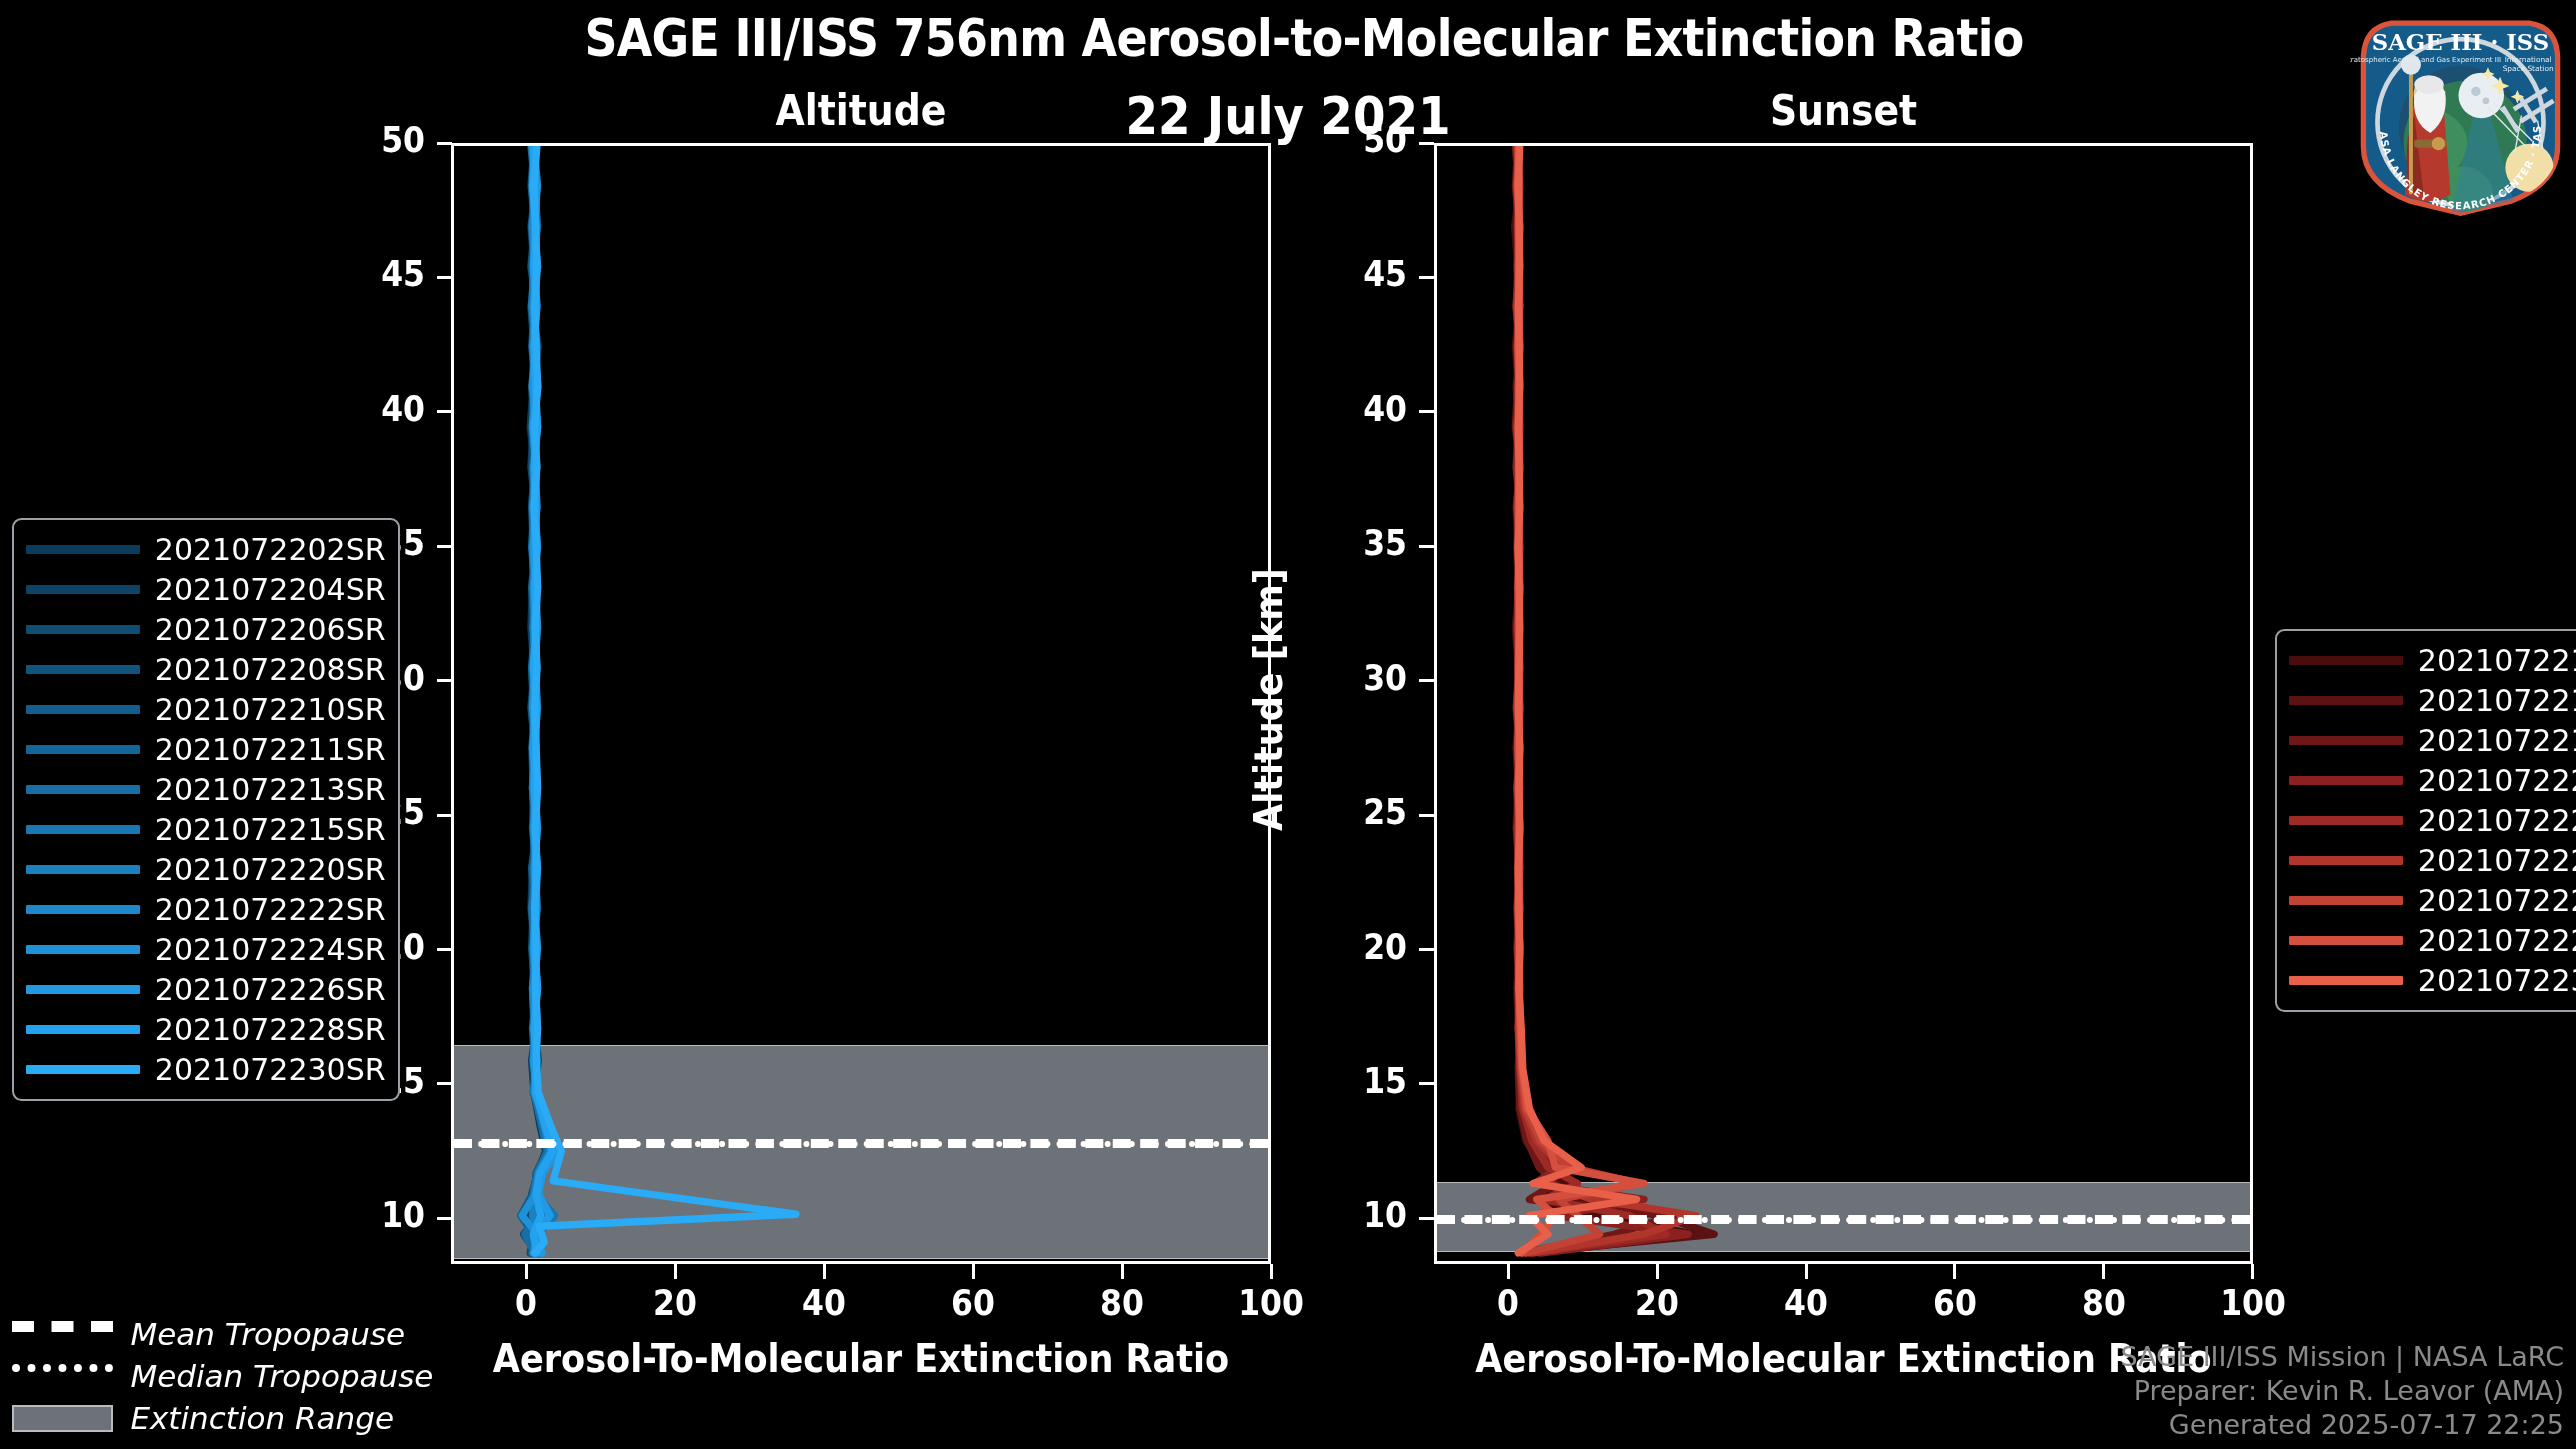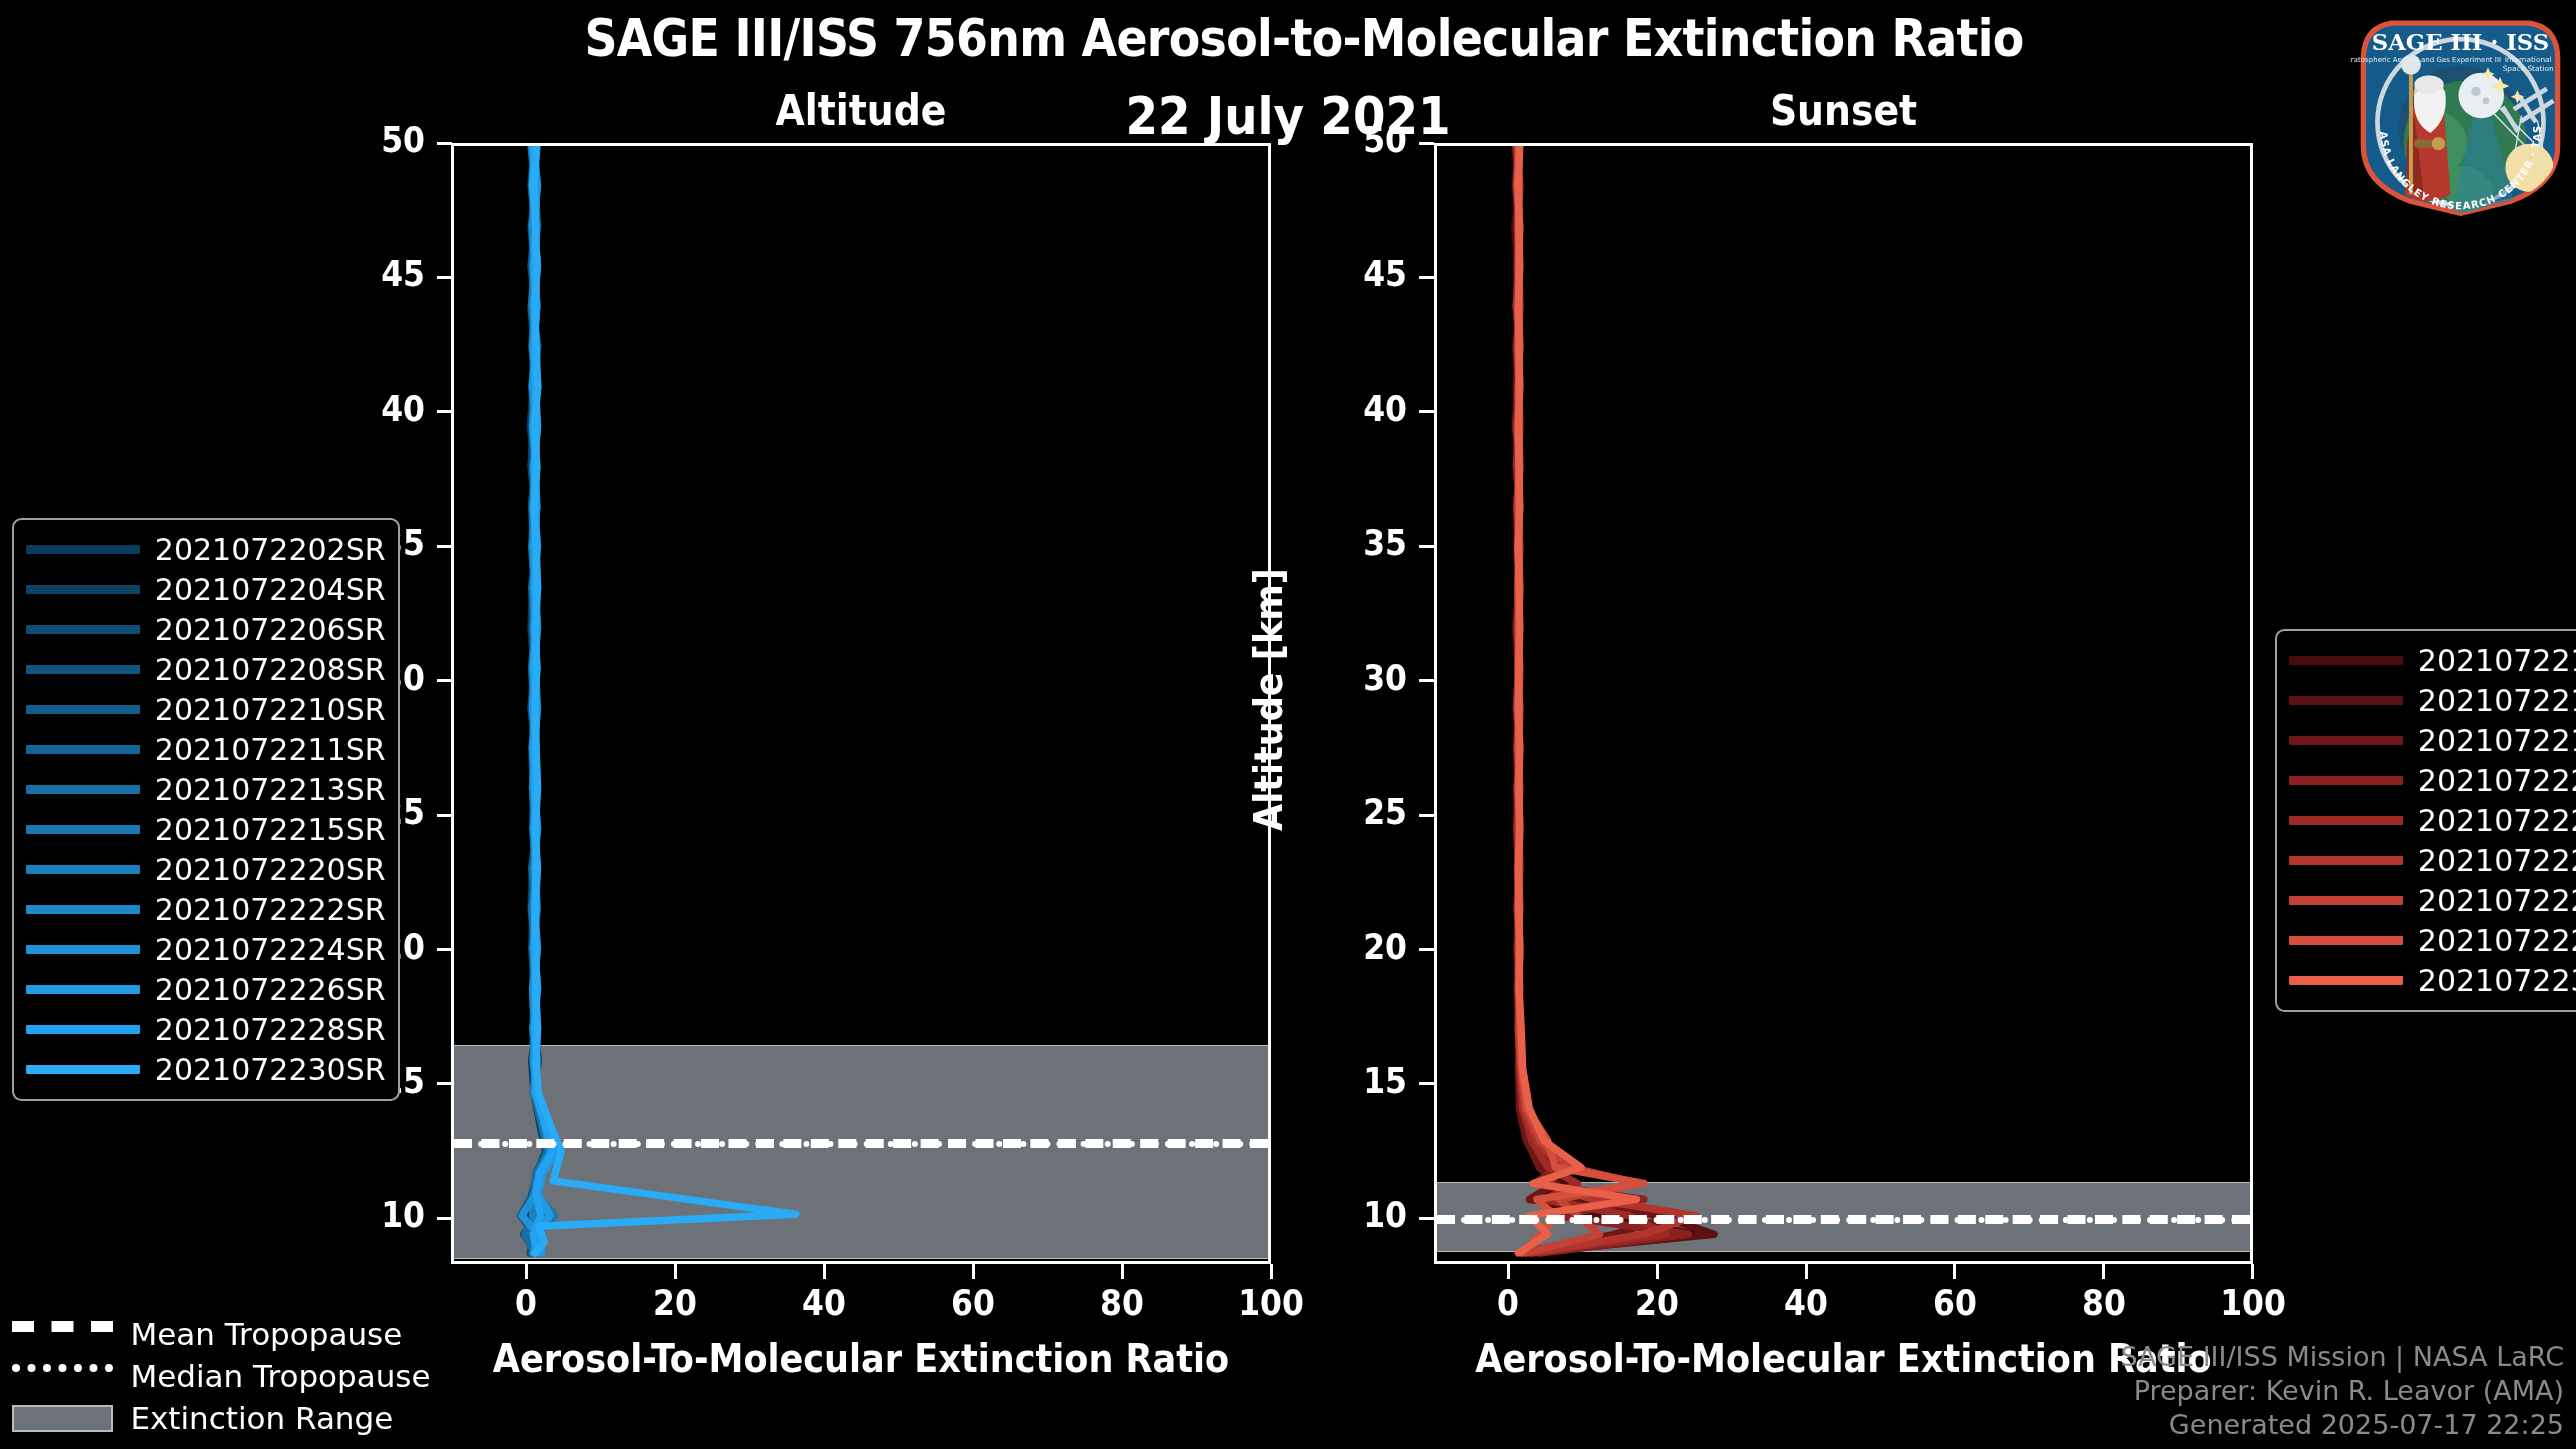--- a/index.html
+++ b/index.html
@@ -56,21 +56,21 @@
      transform:rotate(-90deg);transform-origin:left top;}
 
   
   .legend-box{position:absolute;border:2px solid #9aa0a6;border-radius:9.4px;
      background:#000;box-sizing:border-box;padding:9.4px 12px;}
   .legend-row{display:flex;align-items:center;height:40px;}
   .swatch{width:114px;height:8.7px;flex:0 0 auto;margin-right:14.8px;border-radius:1.3px;}
   .legend-label{font-family:"DejaVu Sans","Liberation Sans",sans-serif;
      font-size:30px;color:#fff;white-space:nowrap;letter-spacing:0px;}
 
-  #tropo-legend{position:absolute;left:12px;top:1313px;}
+  #tropo-legend{position:absolute;left:12px;top:1313px;font-style:italic;}
   #tropo-legend .legend-row{height:42px;}
   #tropo-legend .legend-label{font-size:31px;}
   .t-swatch{width:101px;height:16px;flex:0 0 auto;margin-right:17.4px;position:relative;}
   .t-dash{border-top:11.4px dashed #fff;}
   .t-dot{border-top:8.7px dotted #fff;}
   .t-box{background:#6d7278;border:2px solid #b9bcbf;height:27px;box-sizing:border-box;}
 
   
   #credits{position:absolute;right:12px;bottom:6.7px;text-align:right;
      font-family:"DejaVu Sans","Liberation Sans",sans-serif;

